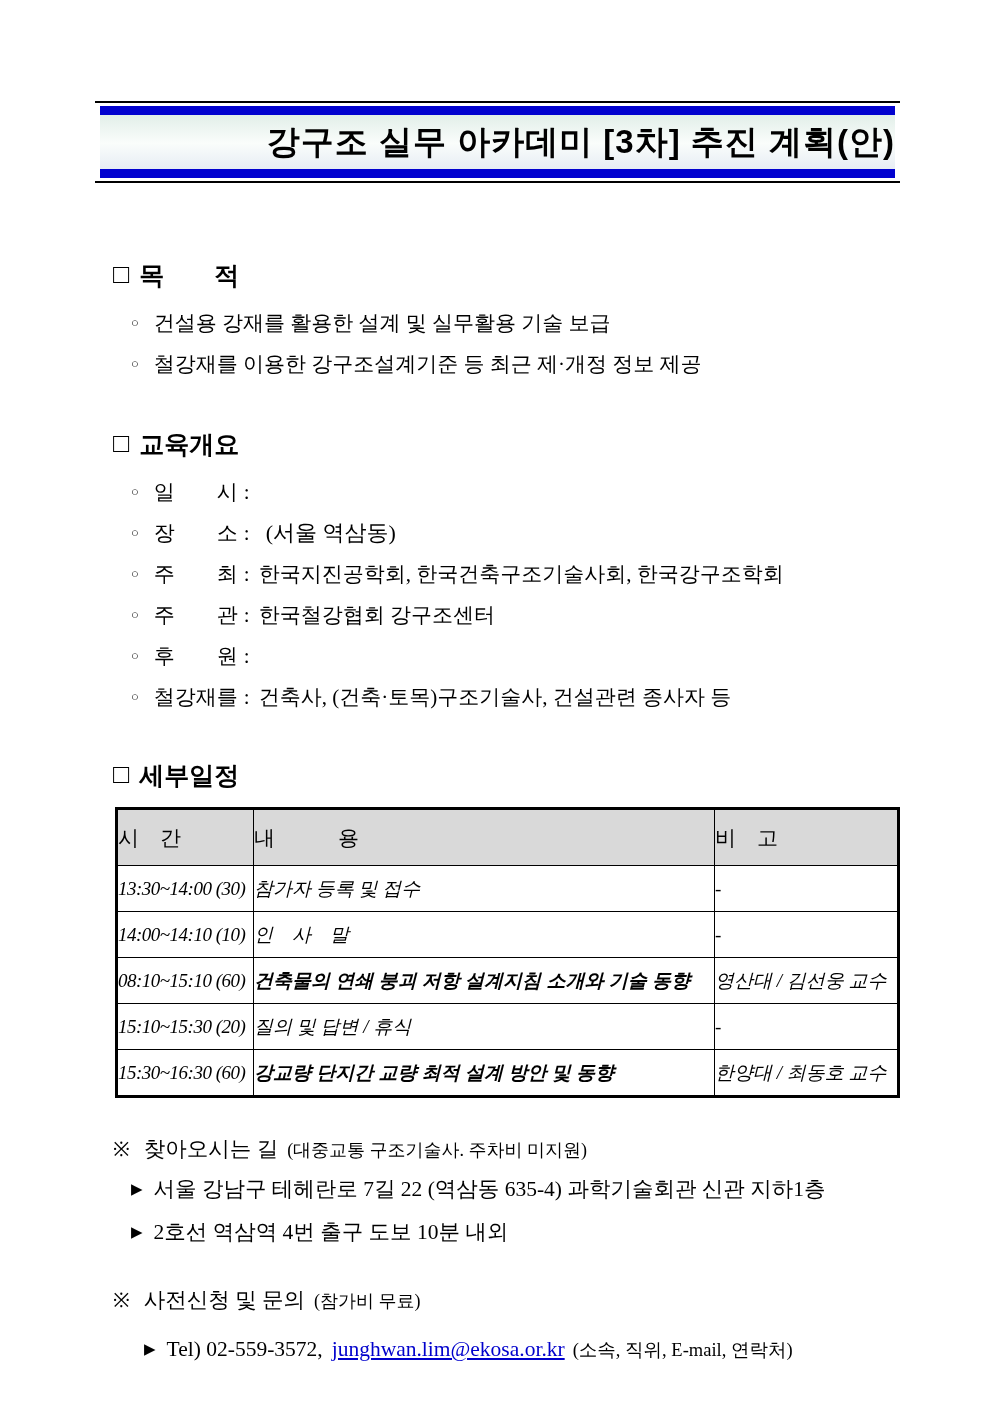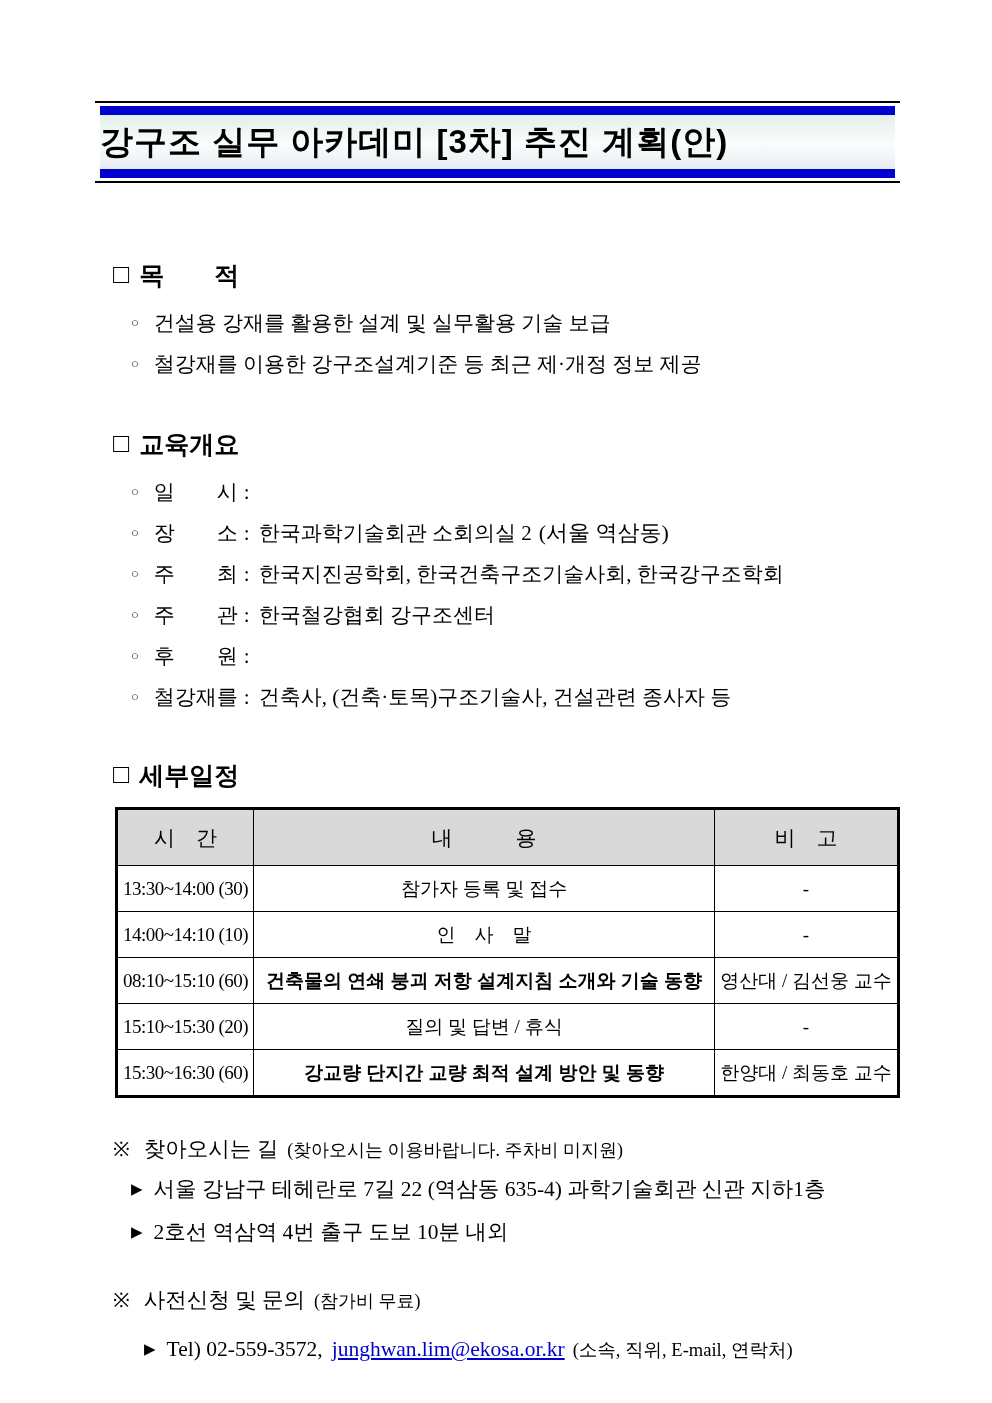--- a/index.html
+++ b/index.html
@@ -15,21 +15,21 @@
     margin:101px 92px 0 95px;
     border-top:2px solid #000;
     border-bottom:2px solid #000;
     padding:3px 5px;
   }
   .banner {
     border-top:9px solid #0202cf;
     border-bottom:9px solid #0202cf;
     background:linear-gradient(180deg,#e2efe9 0%,#fafdfb 52%,#e7edf4 100%);
     height:54px;
-    display:flex; align-items:center; justify-content:flex-start;
+    display:flex; align-items:center; justify-content:flex-end;
   }
   .banner .title {
     font-family:"Liberation Sans", sans-serif;
     font-weight:bold; font-size:33px; letter-spacing:1px;
     white-space:pre;
   }
 
   
   .section-head {
     margin-left:113px; margin-right:92px;
@@ -59,28 +59,28 @@
   
   table.schedule {
     margin:15px 95px 0 115px;
     width:782px;
     border-collapse:collapse;
     border:3px solid #000;
     table-layout:fixed;
   }
   table.schedule th, table.schedule td {
     border:1px solid #000;
-    text-align:center; vertical-align:middle;
+    text-align:left; vertical-align:middle;
     padding:0;
   }
   table.schedule th {
     background:#d9d9d9;
     height:55px; font-weight:normal; font-size:21px; white-space:pre;
   }
-  table.schedule td { height:45px; font-size:19px; white-space:pre; }
+  table.schedule td { height:45px; font-size:19px; white-space:pre;font-style:italic; }
   td.col-time { font-size:16.5px; letter-spacing:-0.5px; }
   td.col-note { font-size:17px; }
   td.bold-content { font-family:"Liberation Sans", sans-serif; font-weight:bold; font-size:19px; }
   .w-time { width:137px; } .w-content { width:461px; } .w-note { width:184px; }
 
   
   .ref-block { margin-left:113px; margin-right:60px; }
   .directions-block { margin-top:34px; }
   .contact-block { margin-top:30px; }
   .ref-line {
@@ -130,21 +130,20 @@
   <div class="bullet-line">
     <span class="circ">○</span>
     <span class="ov-label">일　　시</span>
     <span class="ov-sep">:</span>
     <span class="small-note"></span>
   </div>
   <div class="bullet-line">
     <span class="circ">○</span>
     <span class="ov-label">장　　소</span>
     <span class="ov-sep">:</span>
-    <span>한국과학기술회관 소회의실 2</span>
     <span class="small-note">(서울 역삼동)</span>
   </div>
   <div class="bullet-line">
     <span class="circ">○</span>
     <span class="ov-label">주　　최</span>
     <span class="ov-sep">:</span>
     <span>한국지진공학회, 한국건축구조기술사회, 한국강구조학회</span>
   </div>
   <div class="bullet-line">
     <span class="circ">○</span>
@@ -208,21 +207,21 @@
       <td class="bold-content">강교량 단지간 교량 최적 설계 방안 및 동향</td>
       <td class="col-note">한양대 / 최동호 교수</td>
     </tr>
   </tbody>
 </table>
 
 <div class="ref-block directions-block">
   <div class="ref-line">
     <span class="ref-mark">※</span>
     <span>찾아오시는 길</span>
-    <span class="ref-note">(찾아오시는 이용바랍니다. 주차비 미지원)</span>
+    <span class="ref-note">(대중교통 구조기술사. 주차비 미지원)</span>
   </div>
   <div class="arrow-line">
     <span class="tri">▶</span>
     <span>서울 강남구 테헤란로 7길 22 (역삼동 635-4) 과학기술회관 신관 지하1층</span>
   </div>
   <div class="arrow-line">
     <span class="tri">▶</span>
     <span>2호선 역삼역 4번 출구 도보 10분 내외</span>
   </div>
 </div>

